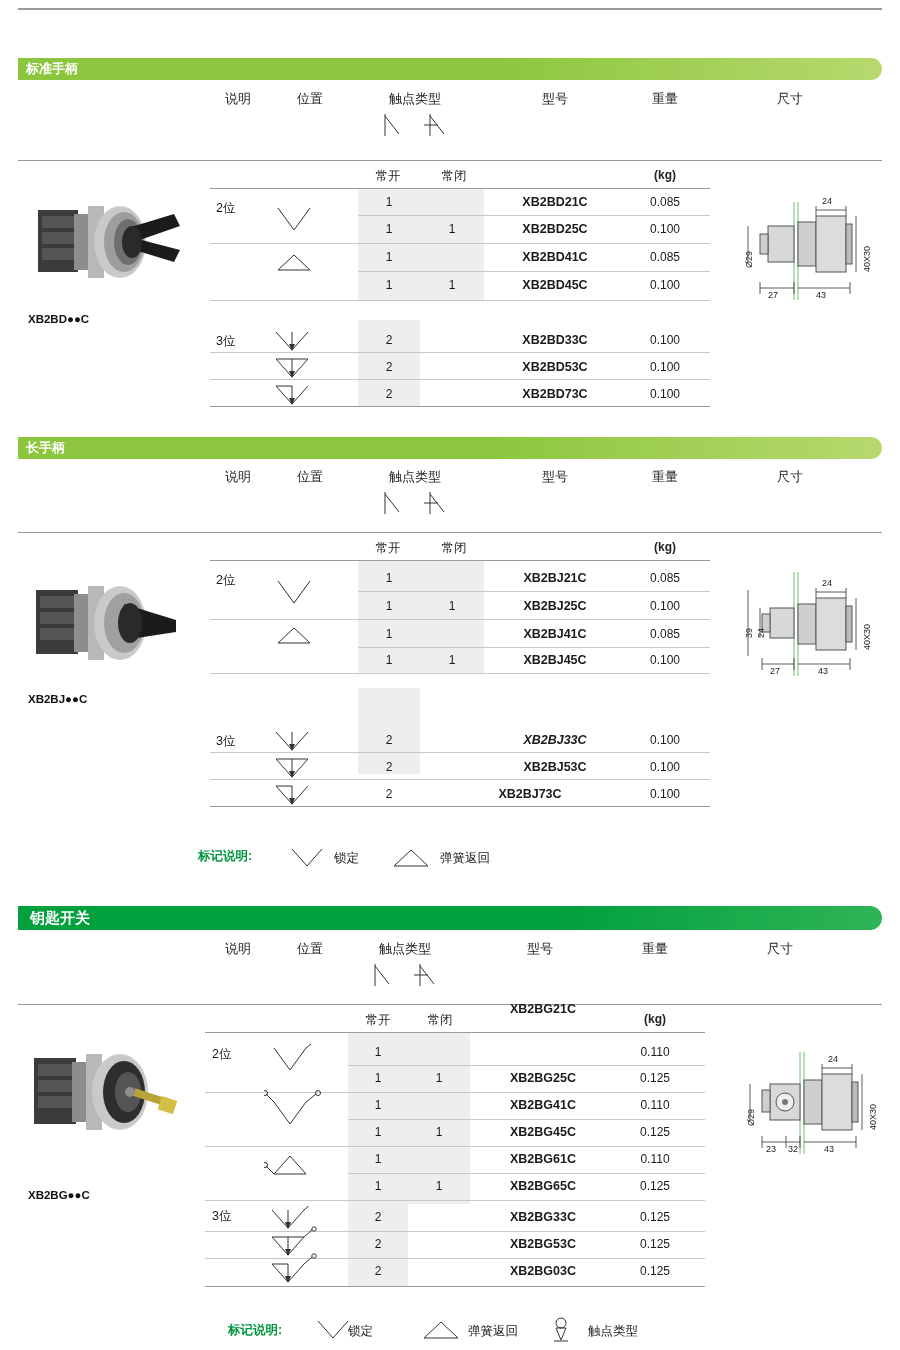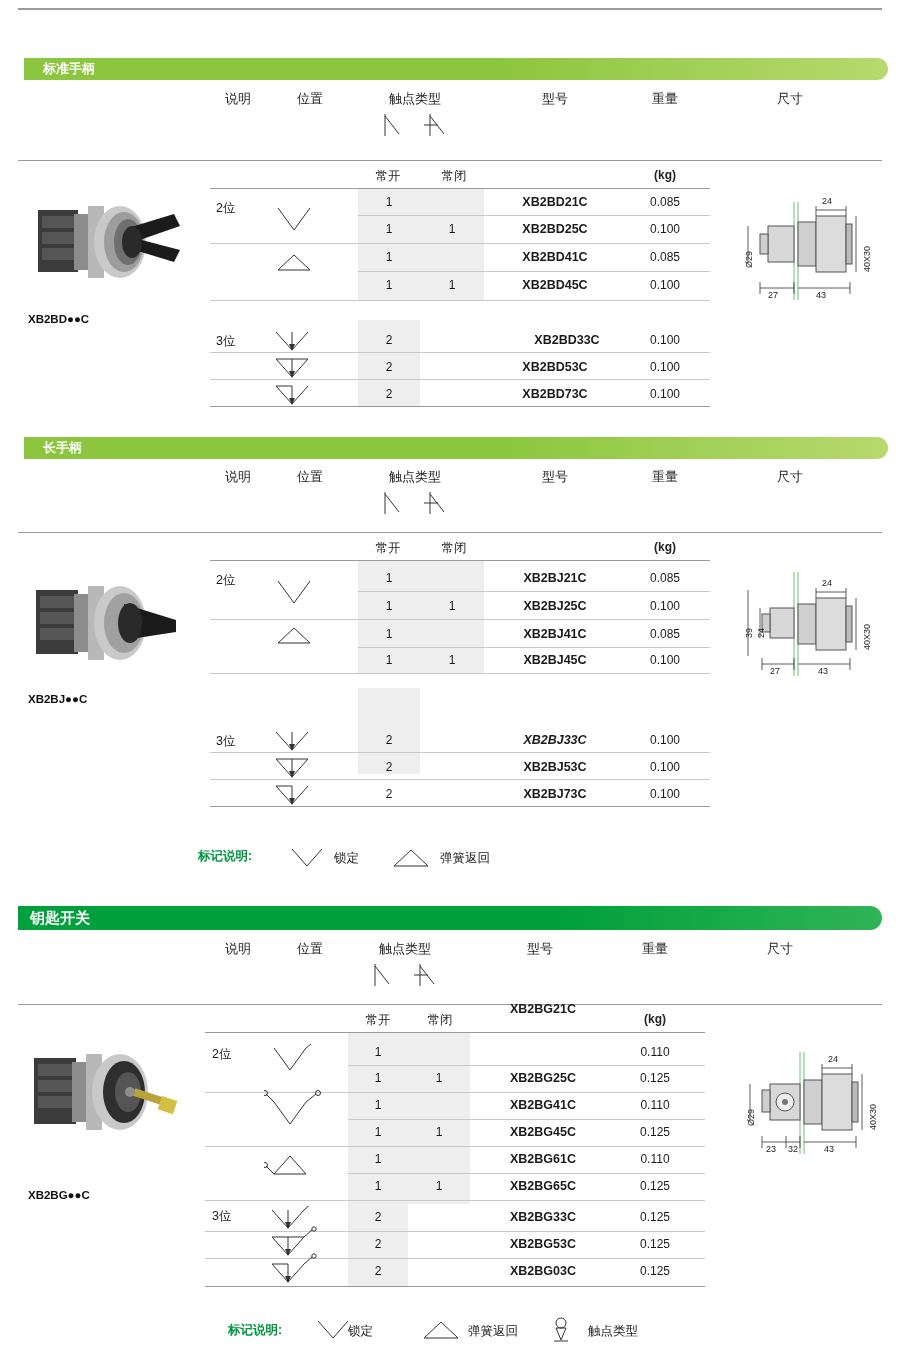--- a/index.html
+++ b/index.html
@@ -12,23 +12,23 @@
   .topline{position:absolute;left:18px;top:8px;width:864px;height:2px;background:#9a9a9a;}
 
   
   .sec-title{
     position:absolute;left:18px;height:24px;line-height:24px;
     background:linear-gradient(to right,#00a03c 0%,#00a03c 62%,#2fb457 100%);
     color:#ffffff;font-size:15px;font-weight:bold;padding-left:12px;
     border-radius:0 12px 12px 0;box-sizing:border-box;width:864px;
   }
   .sub-title{
-    position:absolute;left:24px;height:22px;line-height:22px;
+    position:absolute;left:18px;height:22px;line-height:22px;
     background:linear-gradient(to right,#8cc63e 0%,#8cc63e 55%,#b7d96e 100%);
-    color:#ffffff;font-size:13px;font-weight:bold;padding-left:19px;
+    color:#ffffff;font-size:13px;font-weight:bold;padding-left:8px;
     border-radius:0 11px 11px 0;box-sizing:border-box;width:864px;
   }
 
   
   .colhead{position:absolute;font-size:13px;color:#222;text-align:center;}
   .unit{position:absolute;font-size:12px;font-weight:bold;color:#222;text-align:center;}
   .rule{position:absolute;background:#9a9a9a;height:1px;}
   .thinrule{position:absolute;background:#c8c8c8;height:1px;}
   .shade{position:absolute;background:#eeeeee;}
   .cell{position:absolute;font-size:12px;color:#1a1a1a;text-align:center;}
@@ -112,21 +112,21 @@
 
   <svg style="position:absolute;left:272px;top:200px;" width="70" height="100">
     <polyline points="6,8 22,30 38,8" fill="none" stroke="#333" stroke-width="1"></polyline>
     <polyline points="6,70 22,55 38,70" fill="none" stroke="#333" stroke-width="1"></polyline>
     <line x1="6" y1="70" x2="38" y2="70" stroke="#333" stroke-width="1"></line>
   </svg>
 
   <div class="pos-label" style="left:216px;top:333px;">3位</div>
 
   <div class="cell" style="left:358px;top:333px;width:62px;">2</div>
-  <div class="cell b" style="left:502px;top:333px;width:130px;">XB2BD33C</div>
+  <div class="cell b" style="left:490px;top:333px;width:130px;">XB2BD33C</div>
   <div class="cell" style="left:620px;top:333px;width:90px;">0.100</div>
   <div class="thinrule" style="left:210px;top:352px;width:500px;"></div>
 
   <div class="cell" style="left:358px;top:360px;width:62px;">2</div>
   <div class="cell b" style="left:490px;top:360px;width:130px;">XB2BD53C</div>
   <div class="cell" style="left:620px;top:360px;width:90px;">0.100</div>
   <div class="thinrule" style="left:210px;top:379px;width:500px;"></div>
 
   <div class="cell" style="left:358px;top:387px;width:62px;">2</div>
   <div class="cell b" style="left:490px;top:387px;width:130px;">XB2BD73C</div>
@@ -260,21 +260,21 @@
   <div class="cell b" style="left:490px;top:733px;width:130px;font-style:italic;">XB2BJ33C</div>
   <div class="cell" style="left:620px;top:733px;width:90px;">0.100</div>
   <div class="thinrule" style="left:210px;top:752px;width:500px;"></div>
 
   <div class="cell" style="left:358px;top:760px;width:62px;">2</div>
   <div class="cell b" style="left:490px;top:760px;width:130px;">XB2BJ53C</div>
   <div class="cell" style="left:620px;top:760px;width:90px;">0.100</div>
   <div class="thinrule" style="left:210px;top:779px;width:500px;"></div>
 
   <div class="cell" style="left:358px;top:787px;width:62px;">2</div>
-  <div class="cell b" style="left:490px;top:787px;width:130px;">XB2BJ73C</div>
+  <div class="cell b" style="left:465px;top:787px;width:130px;">XB2BJ73C</div>
   <div class="cell" style="left:620px;top:787px;width:90px;">0.100</div>
   <div class="rule" style="left:210px;top:806px;width:500px;"></div>
 
   <svg style="position:absolute;left:272px;top:730px;" width="70" height="80">
     <polyline points="4,2 20,20 36,2" fill="none" stroke="#333" stroke-width="1"></polyline>
     <line x1="20" y1="2" x2="20" y2="20" stroke="#333" stroke-width="1"></line>
     <polygon points="17,14 23,14 20,21" fill="#333"></polygon>
     <polyline points="4,29 20,47 36,29" fill="none" stroke="#333" stroke-width="1"></polyline>
     <line x1="4" y1="29" x2="36" y2="29" stroke="#333" stroke-width="1"></line>
     <line x1="20" y1="29" x2="20" y2="47" stroke="#333" stroke-width="1"></line>

